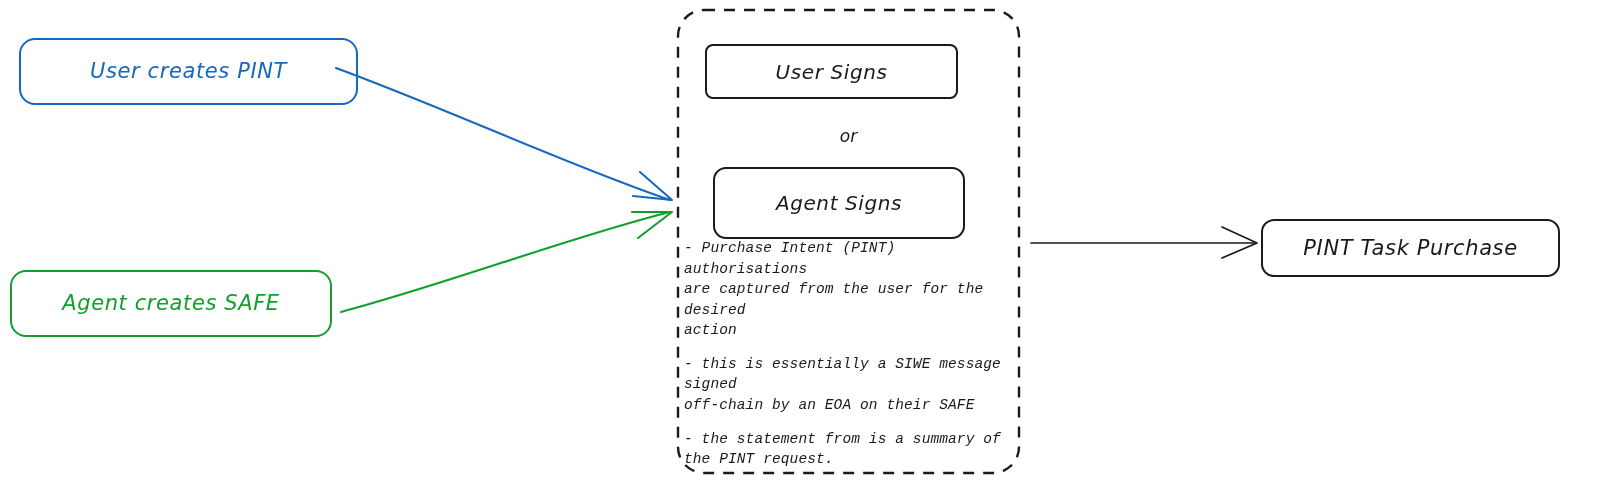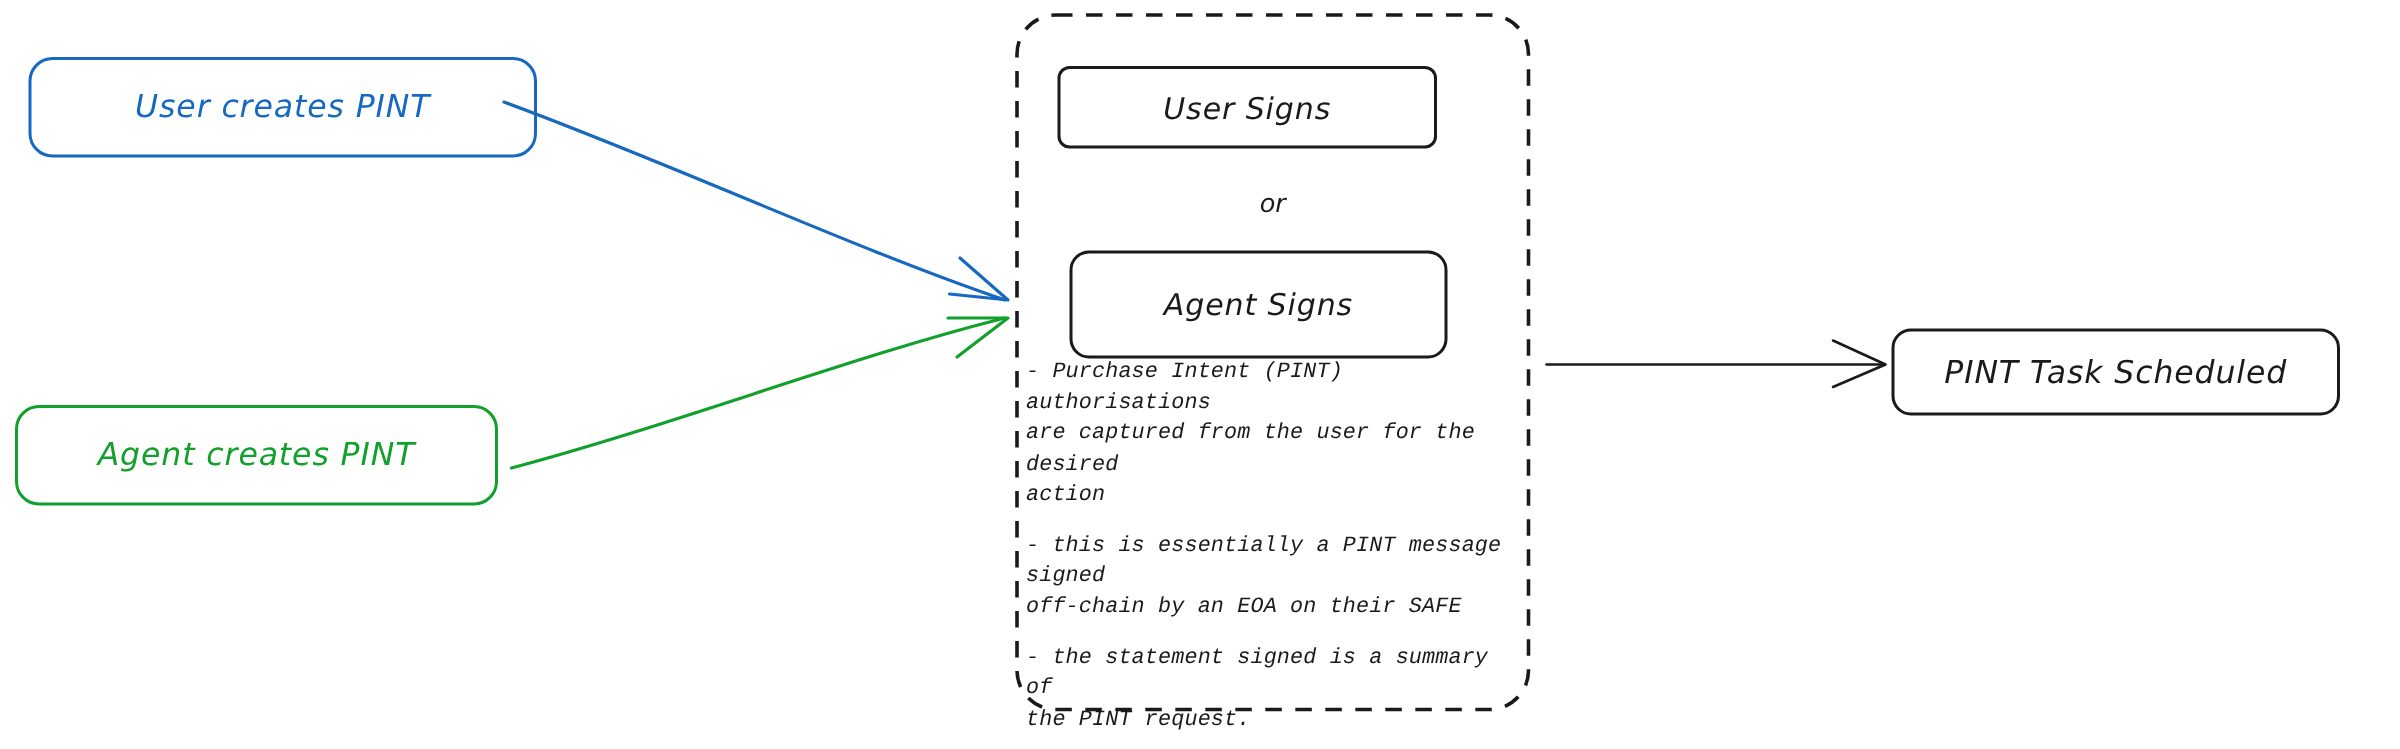--- a/index.html
+++ b/index.html
@@ -173,21 +173,21 @@
       <path d="M 1031 243 L 1256 243" fill="none" stroke="#1a1a1a" stroke-width="1.7" stroke-linecap="round" stroke-linejoin="round"></path>
       <path d="M 1222 227 L 1257 243 L 1222 258" fill="none" stroke="#1a1a1a" stroke-width="1.7" stroke-linecap="round" stroke-linejoin="round"></path>
     </g>
   </svg>
 
   <div class="node" id="node-user-creates">
     <span class="node-label">User creates PINT</span>
   </div>
 
   <div class="node" id="node-agent-creates">
-    <span class="node-label">Agent creates PINT</span>
+    <span class="node-label">Agent creates SAFE</span>
   </div>
 
   <div id="signing-group">
     <svg id="signing-group-border" viewBox="0 0 345 467">
       <rect x="2" y="2" width="341" height="463" rx="26" ry="26" fill="none" stroke="#1a1a1a" stroke-width="2.4" stroke-dasharray="11 9" stroke-linecap="butt"></rect>
     </svg>
   </div>
 
   <div class="node" id="node-user-signs">
     <span class="node-label">User Signs</span>
@@ -196,23 +196,23 @@
   <div id="or-label">or</div>
 
   <div class="node" id="node-agent-signs">
     <span class="node-label">Agent Signs</span>
   </div>
 
   <div id="notes">
     <div class="note">- Purchase Intent (PINT) authorisations
 are captured from the user for the desired
 action</div>
-    <div class="note">- this is essentially a PINT message signed
+    <div class="note">- this is essentially a SIWE message signed
 off-chain by an EOA on their SAFE</div>
-    <div class="note">- the statement signed is a summary of
+    <div class="note">- the statement from is a summary of
 the PINT request.</div>
   </div>
 
   <div class="node" id="node-task-scheduled">
-    <span class="node-label">PINT Task Scheduled</span>
+    <span class="node-label">PINT Task Purchase</span>
   </div>
 
 </div>
 
 </body></html>

